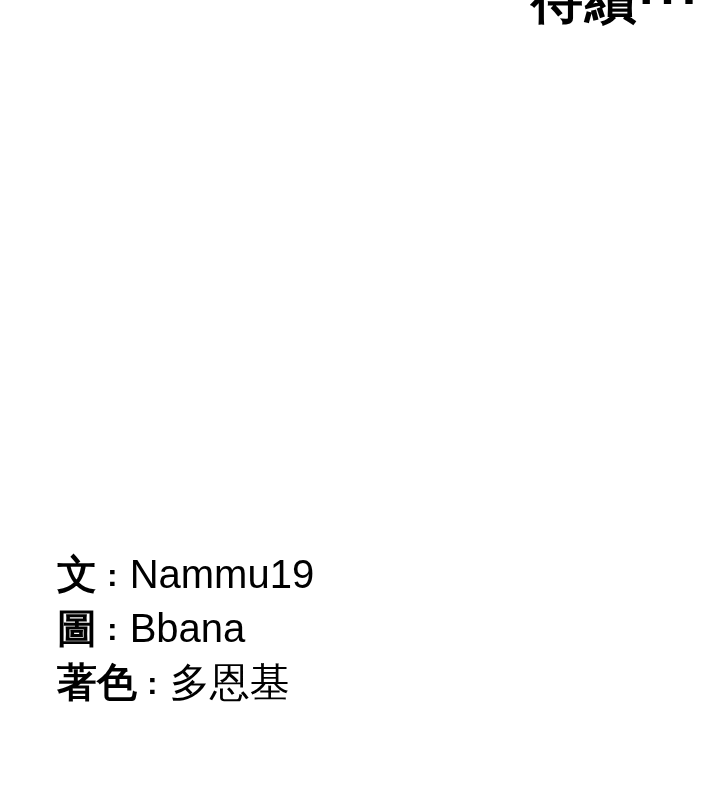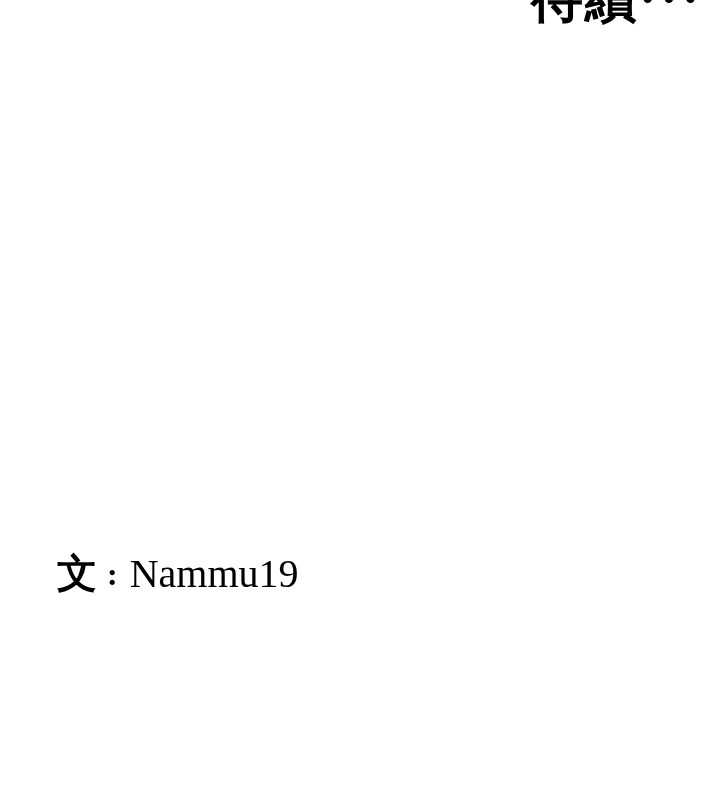--- a/index.html
+++ b/index.html
@@ -3,21 +3,21 @@
 <meta charset="utf-8">
 <style>
   * { margin: 0; padding: 0; box-sizing: border-box; }
   html, body { background: #ffffff; }
   .page {
     position: relative;
     width: 720px;
     height: 800px;
     background: #ffffff;
     overflow: hidden;
-    font-family: Liberation Serif, serif;
+    font-family: Liberation Sans, sans-serif;
     color: #000000;
   }
   
   .tbc {
     position: absolute;
     top: -27px;
     left: 531px;
     font-size: 52px;
     line-height: 1;
     font-weight: 700;
@@ -61,17 +61,23 @@
   <div class="tbc">
     <span>待續</span><span class="dots">···</span>
   </div>
 
   <div class="credits">
 
     <div class="credit-line">
       <span class="role">文</span><span class="colon">:</span><span class="name">Nammu19</span>
     </div>
 
+    <div class="credit-line">
+      <span class="role">圖</span><span class="colon">:</span><span class="name">Bbana</span>
+    </div>
 
+    <div class="credit-line">
+      <span class="role">著色</span><span class="colon">:</span><span class="name">多恩基</span>
+    </div>
 
 
   </div>
 </div>
 
 </body></html>

